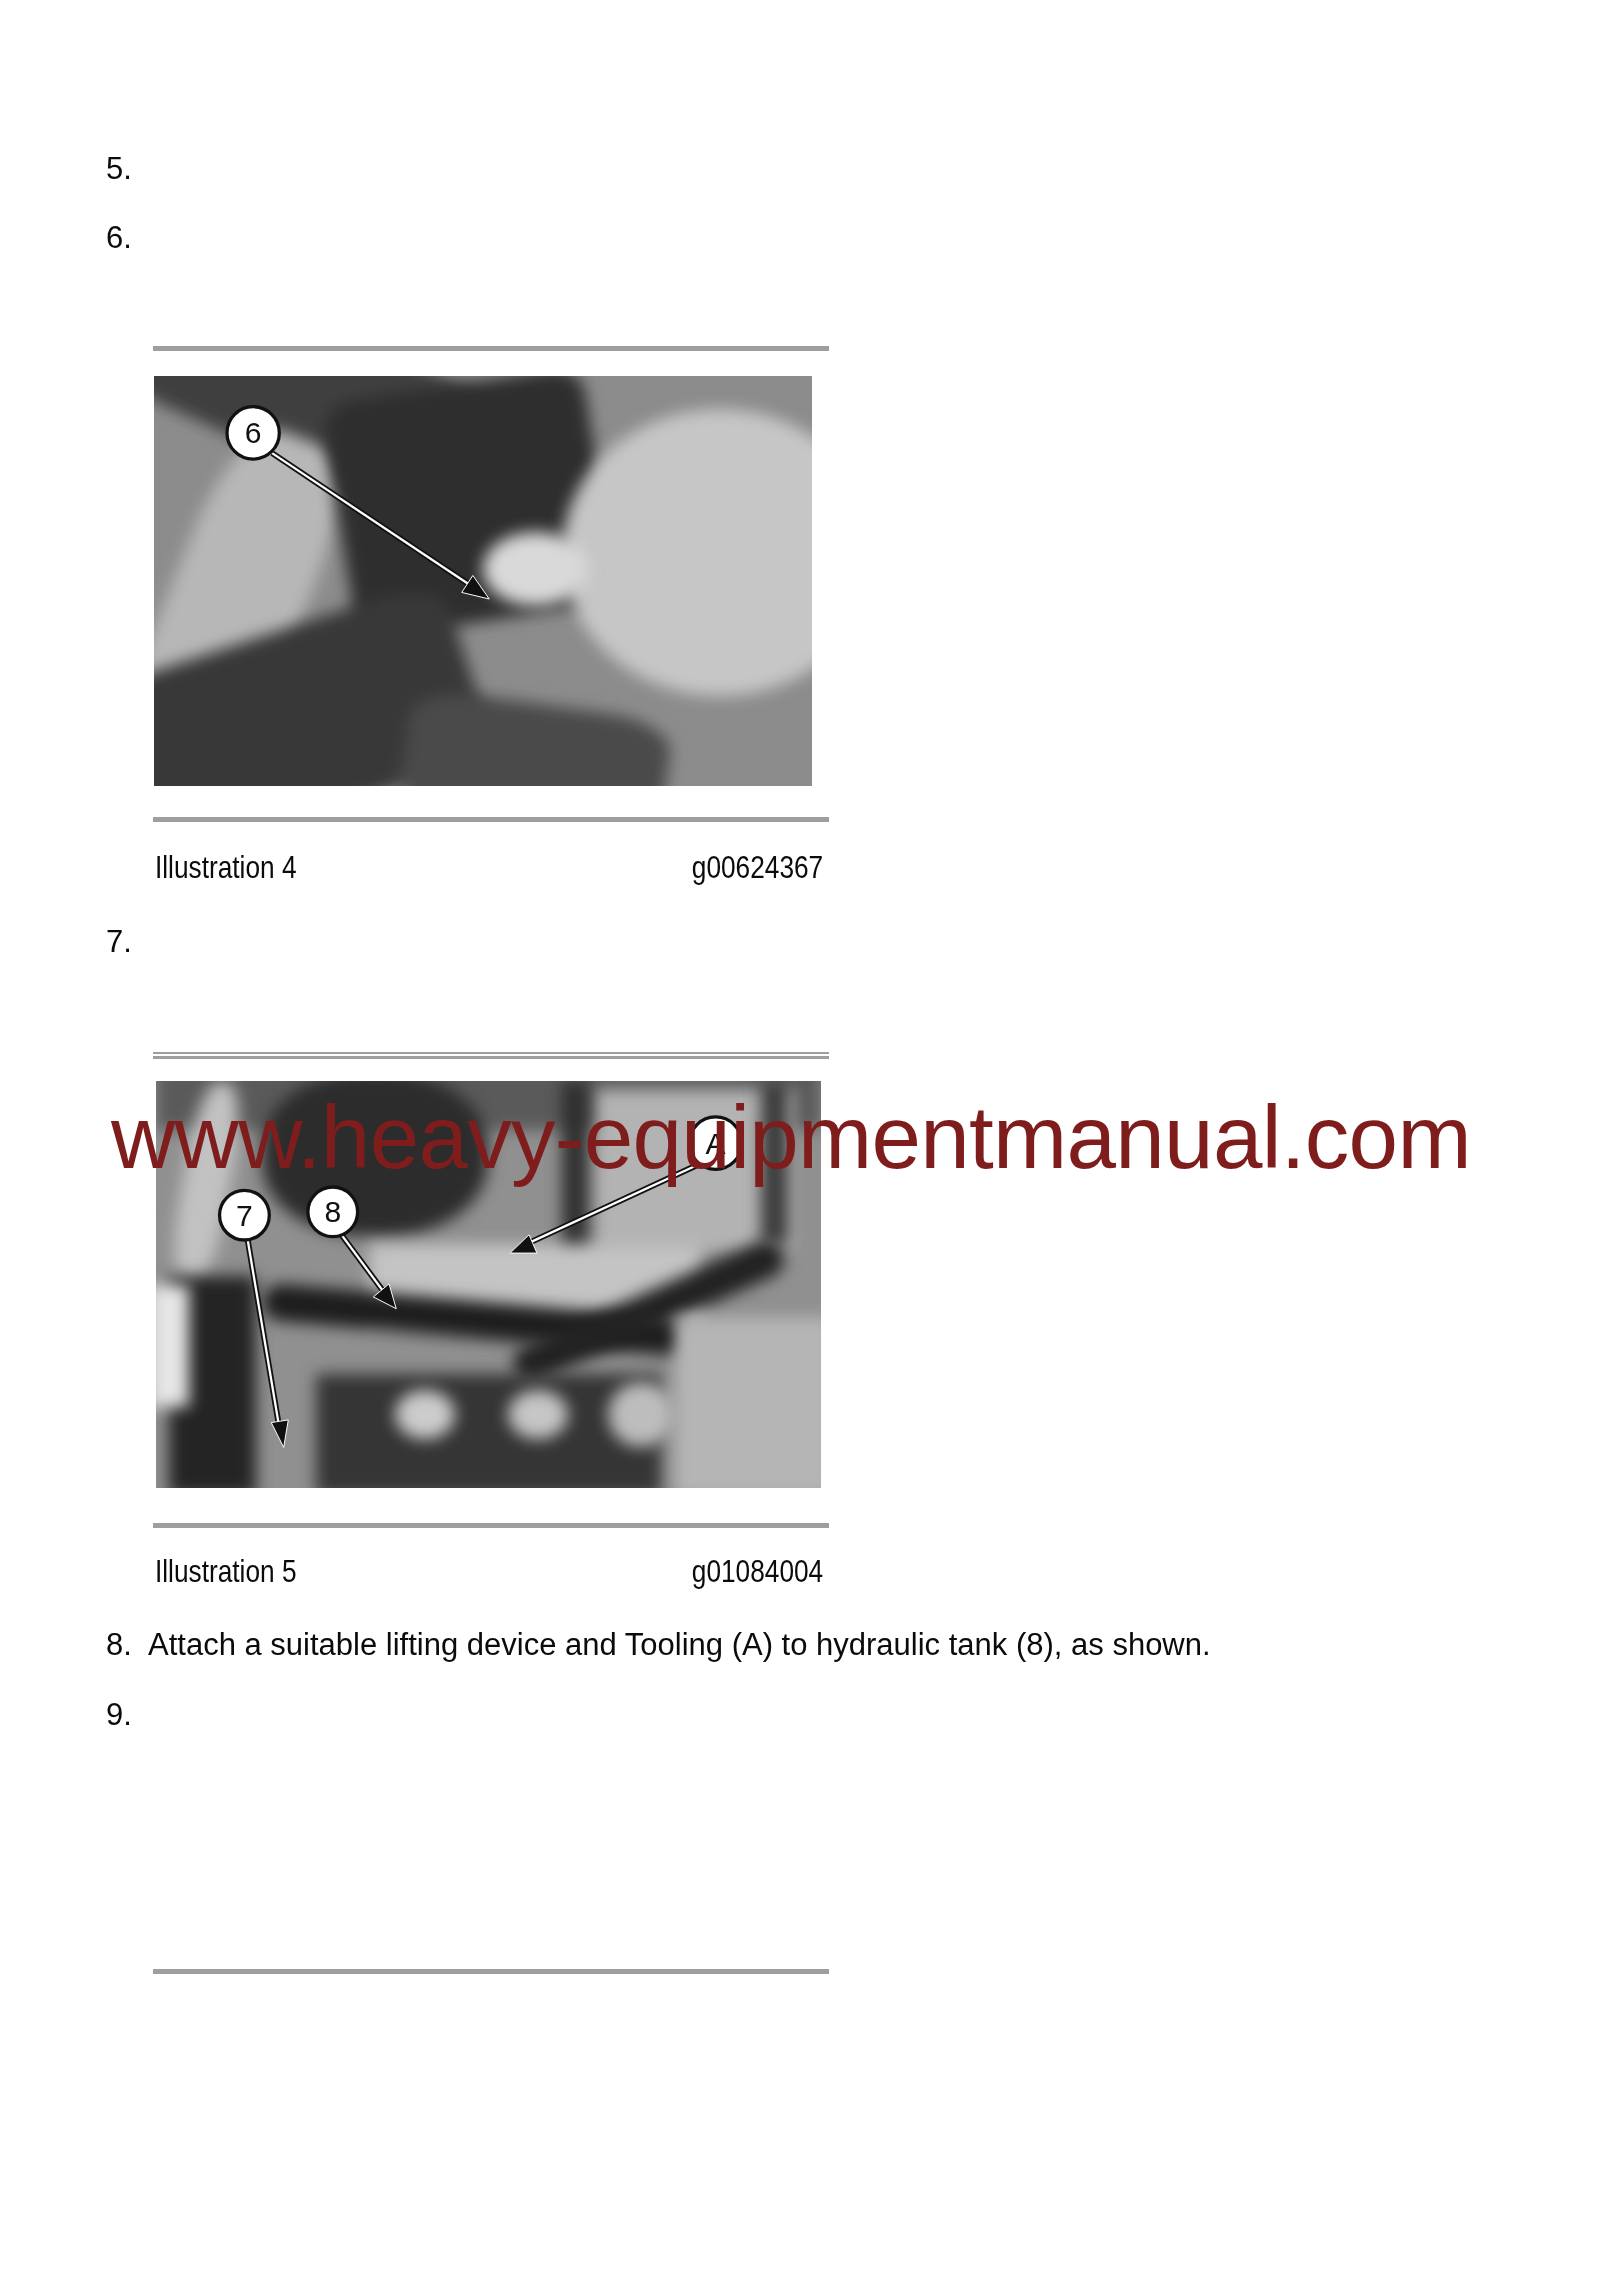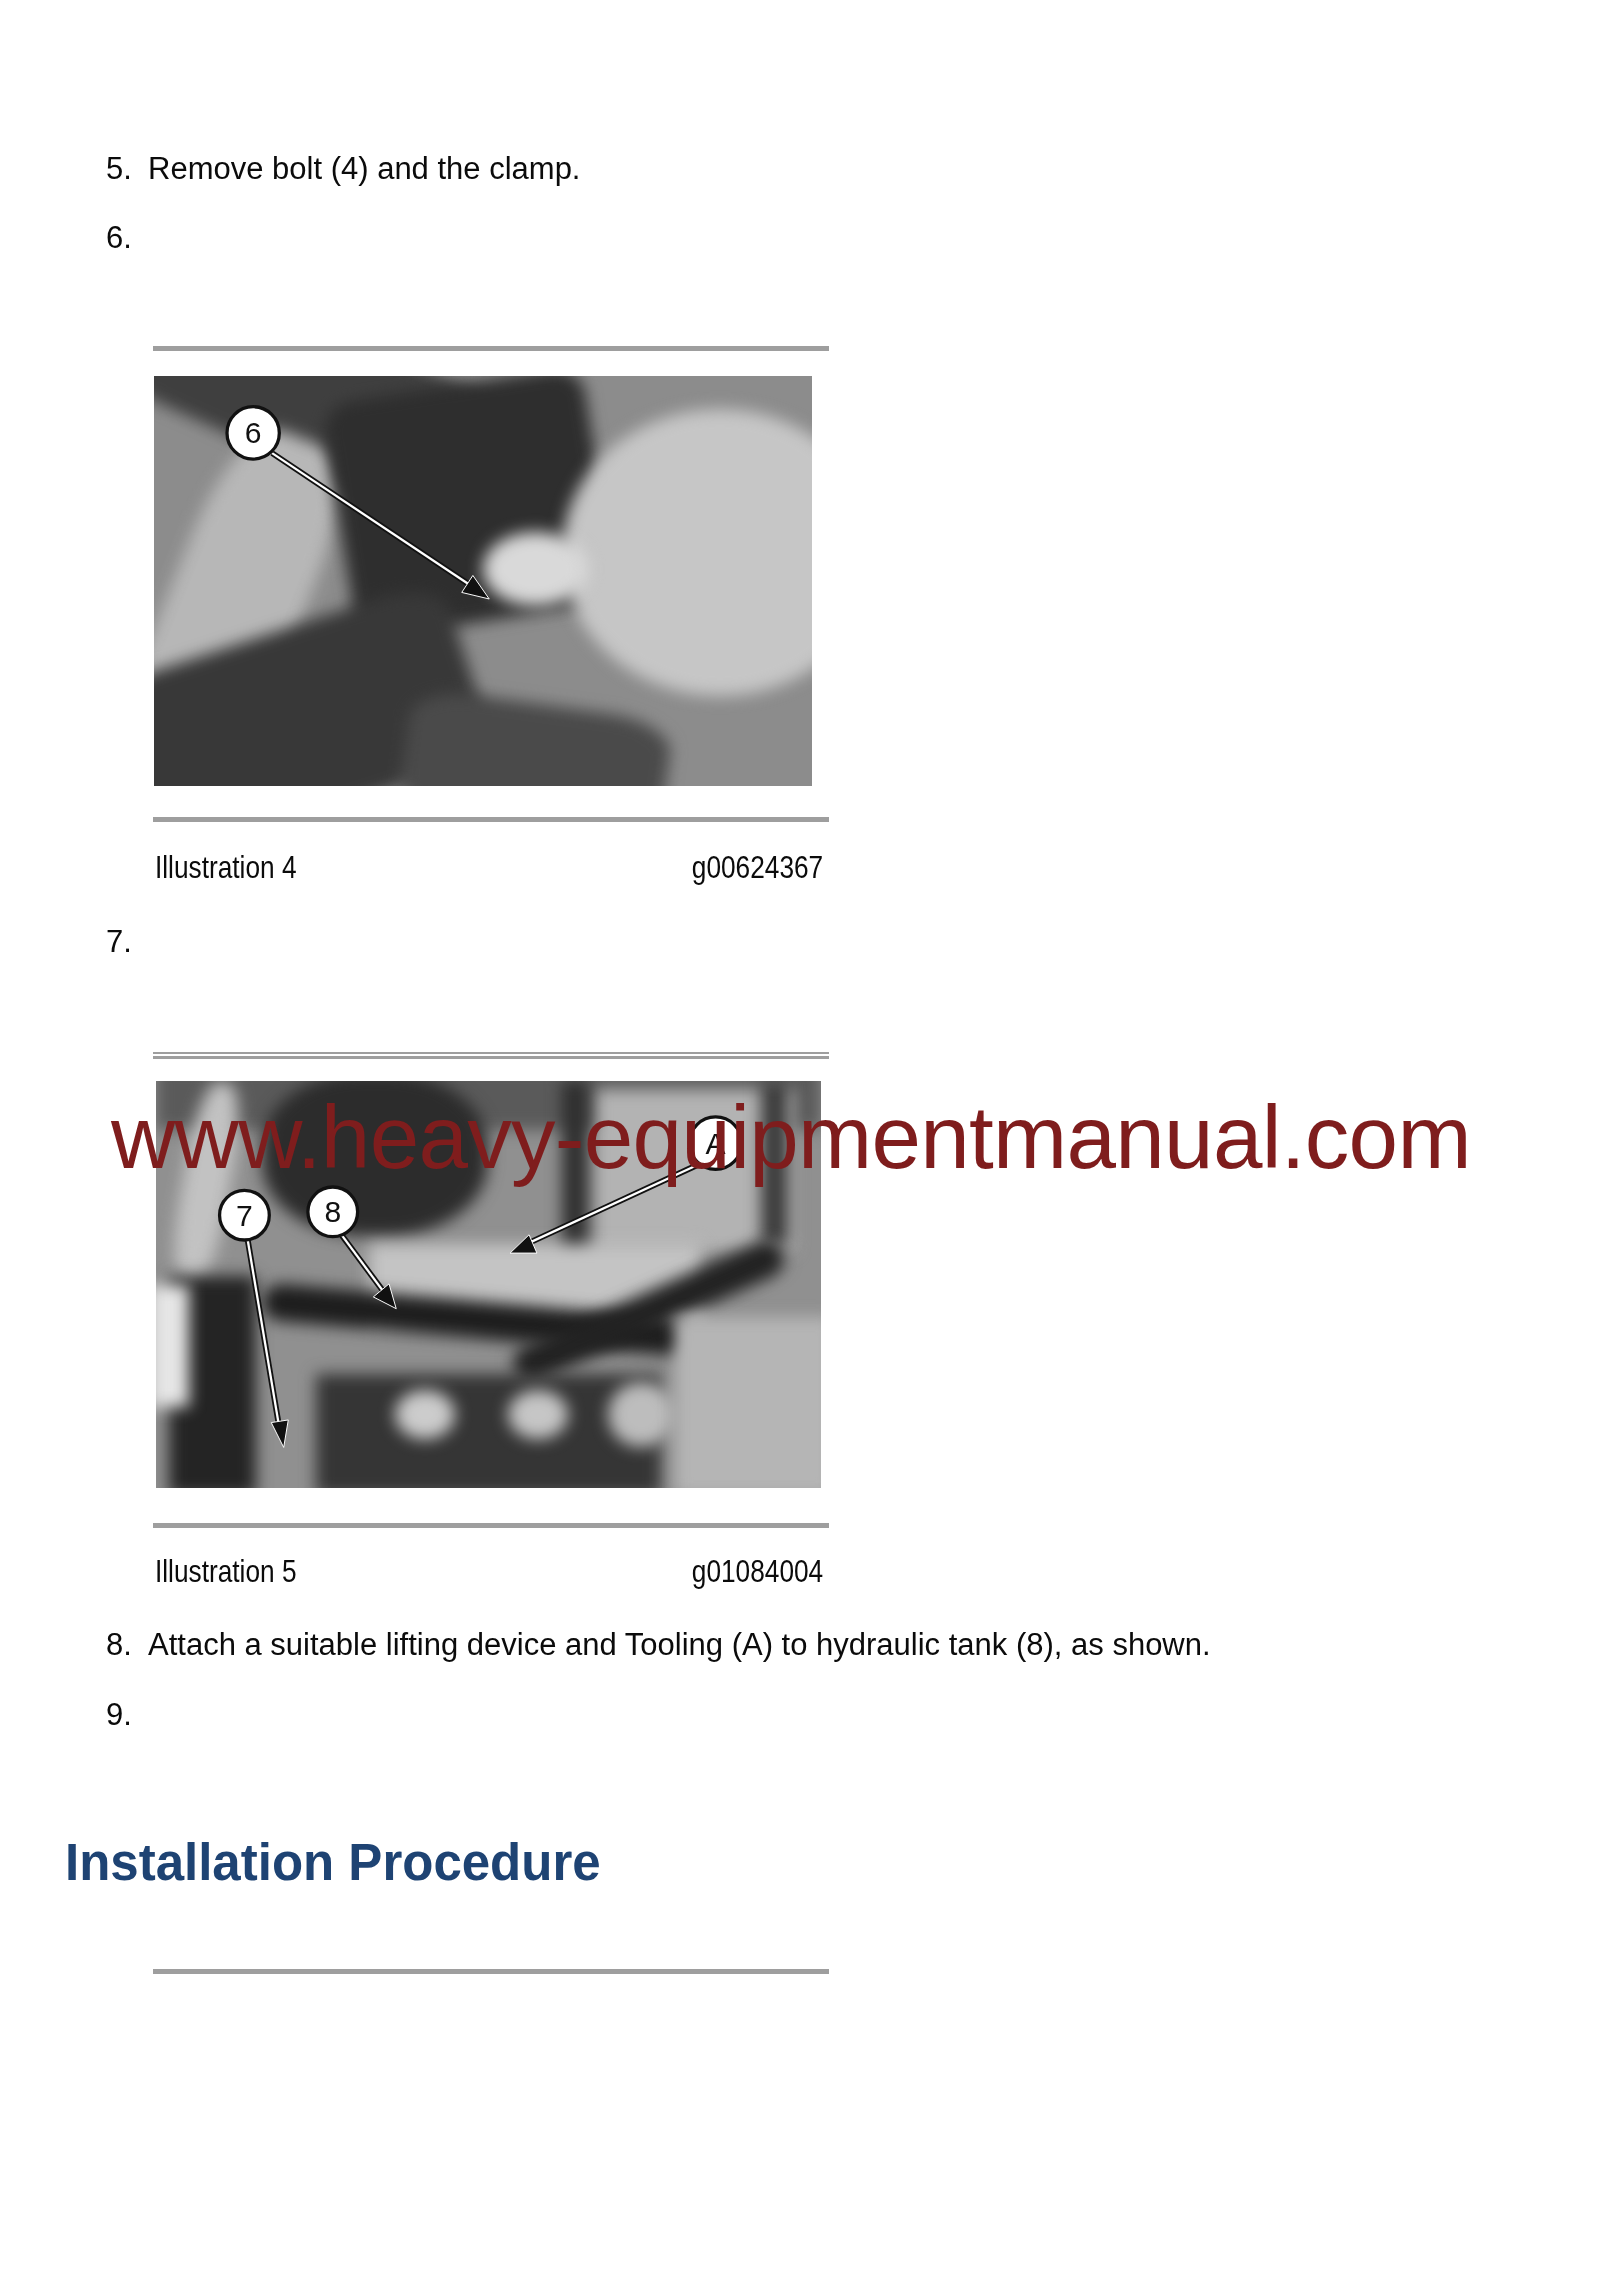--- a/index.html
+++ b/index.html
@@ -91,21 +91,20 @@
     letter-spacing:0;
   }
 </style>
 </head>
 <body>
 
 <div class="page">
 
   <div class="step" style="top:148px">
     <span class="step-num">5.</span>
-    <span>Remove bolt (4) and the clamp.</span>
   </div>
 
   <div class="step" style="top:217px">
     <span class="step-num">6.</span>
   </div>
 
   <div class="hr-bar" style="top:346px"></div>
 
   <div class="photo" style="top:376px;width:658px;height:410px">
 
@@ -189,18 +188,17 @@
 
   <div class="step" style="top:1624px">
     <span class="step-num">8.</span>
     <span>Attach a suitable lifting device and Tooling (A) to hydraulic tank (8), as shown.</span>
   </div>
 
   <div class="step" style="top:1693px;line-height:43px">
     <span class="step-num" style="line-height:43px">9.</span>
   </div>
 
-  <h1 class="section-heading" style="color: rgb(30, 67, 115);">Installation Procedure</h1>
 
   <div class="hr-bar" style="top:1969px"></div>
 
 </div>
 
 
 </body></html>

